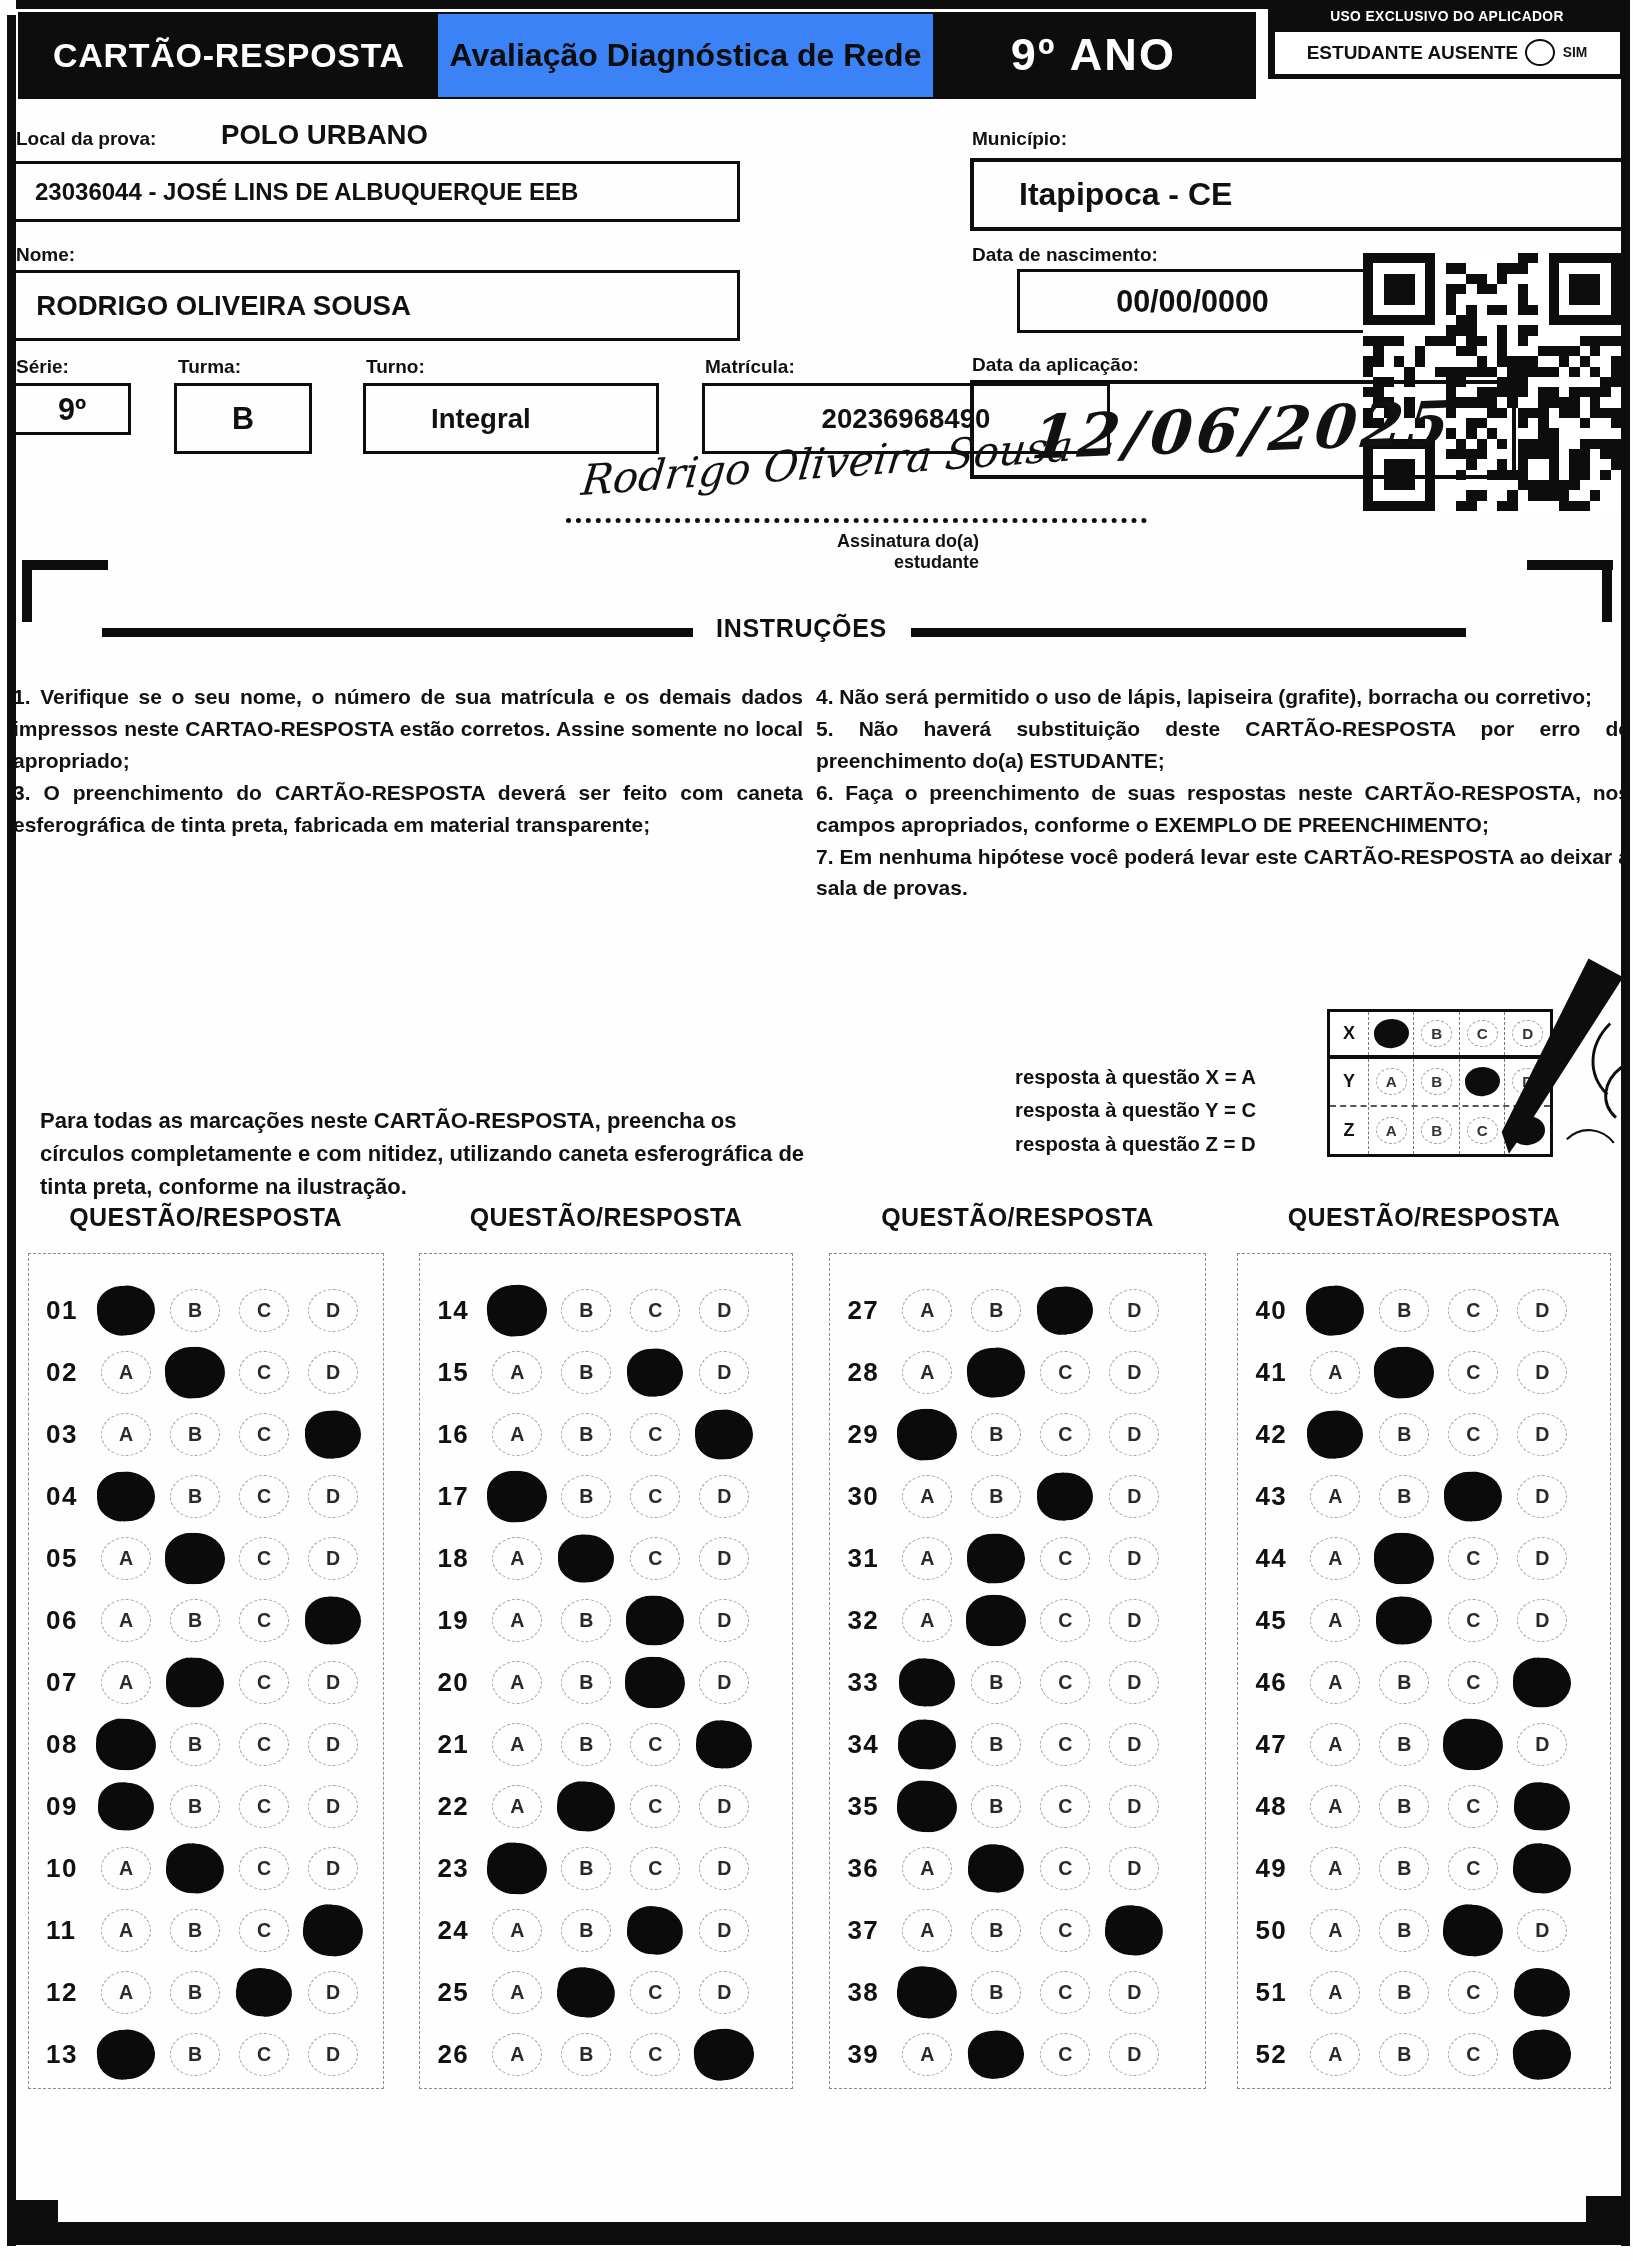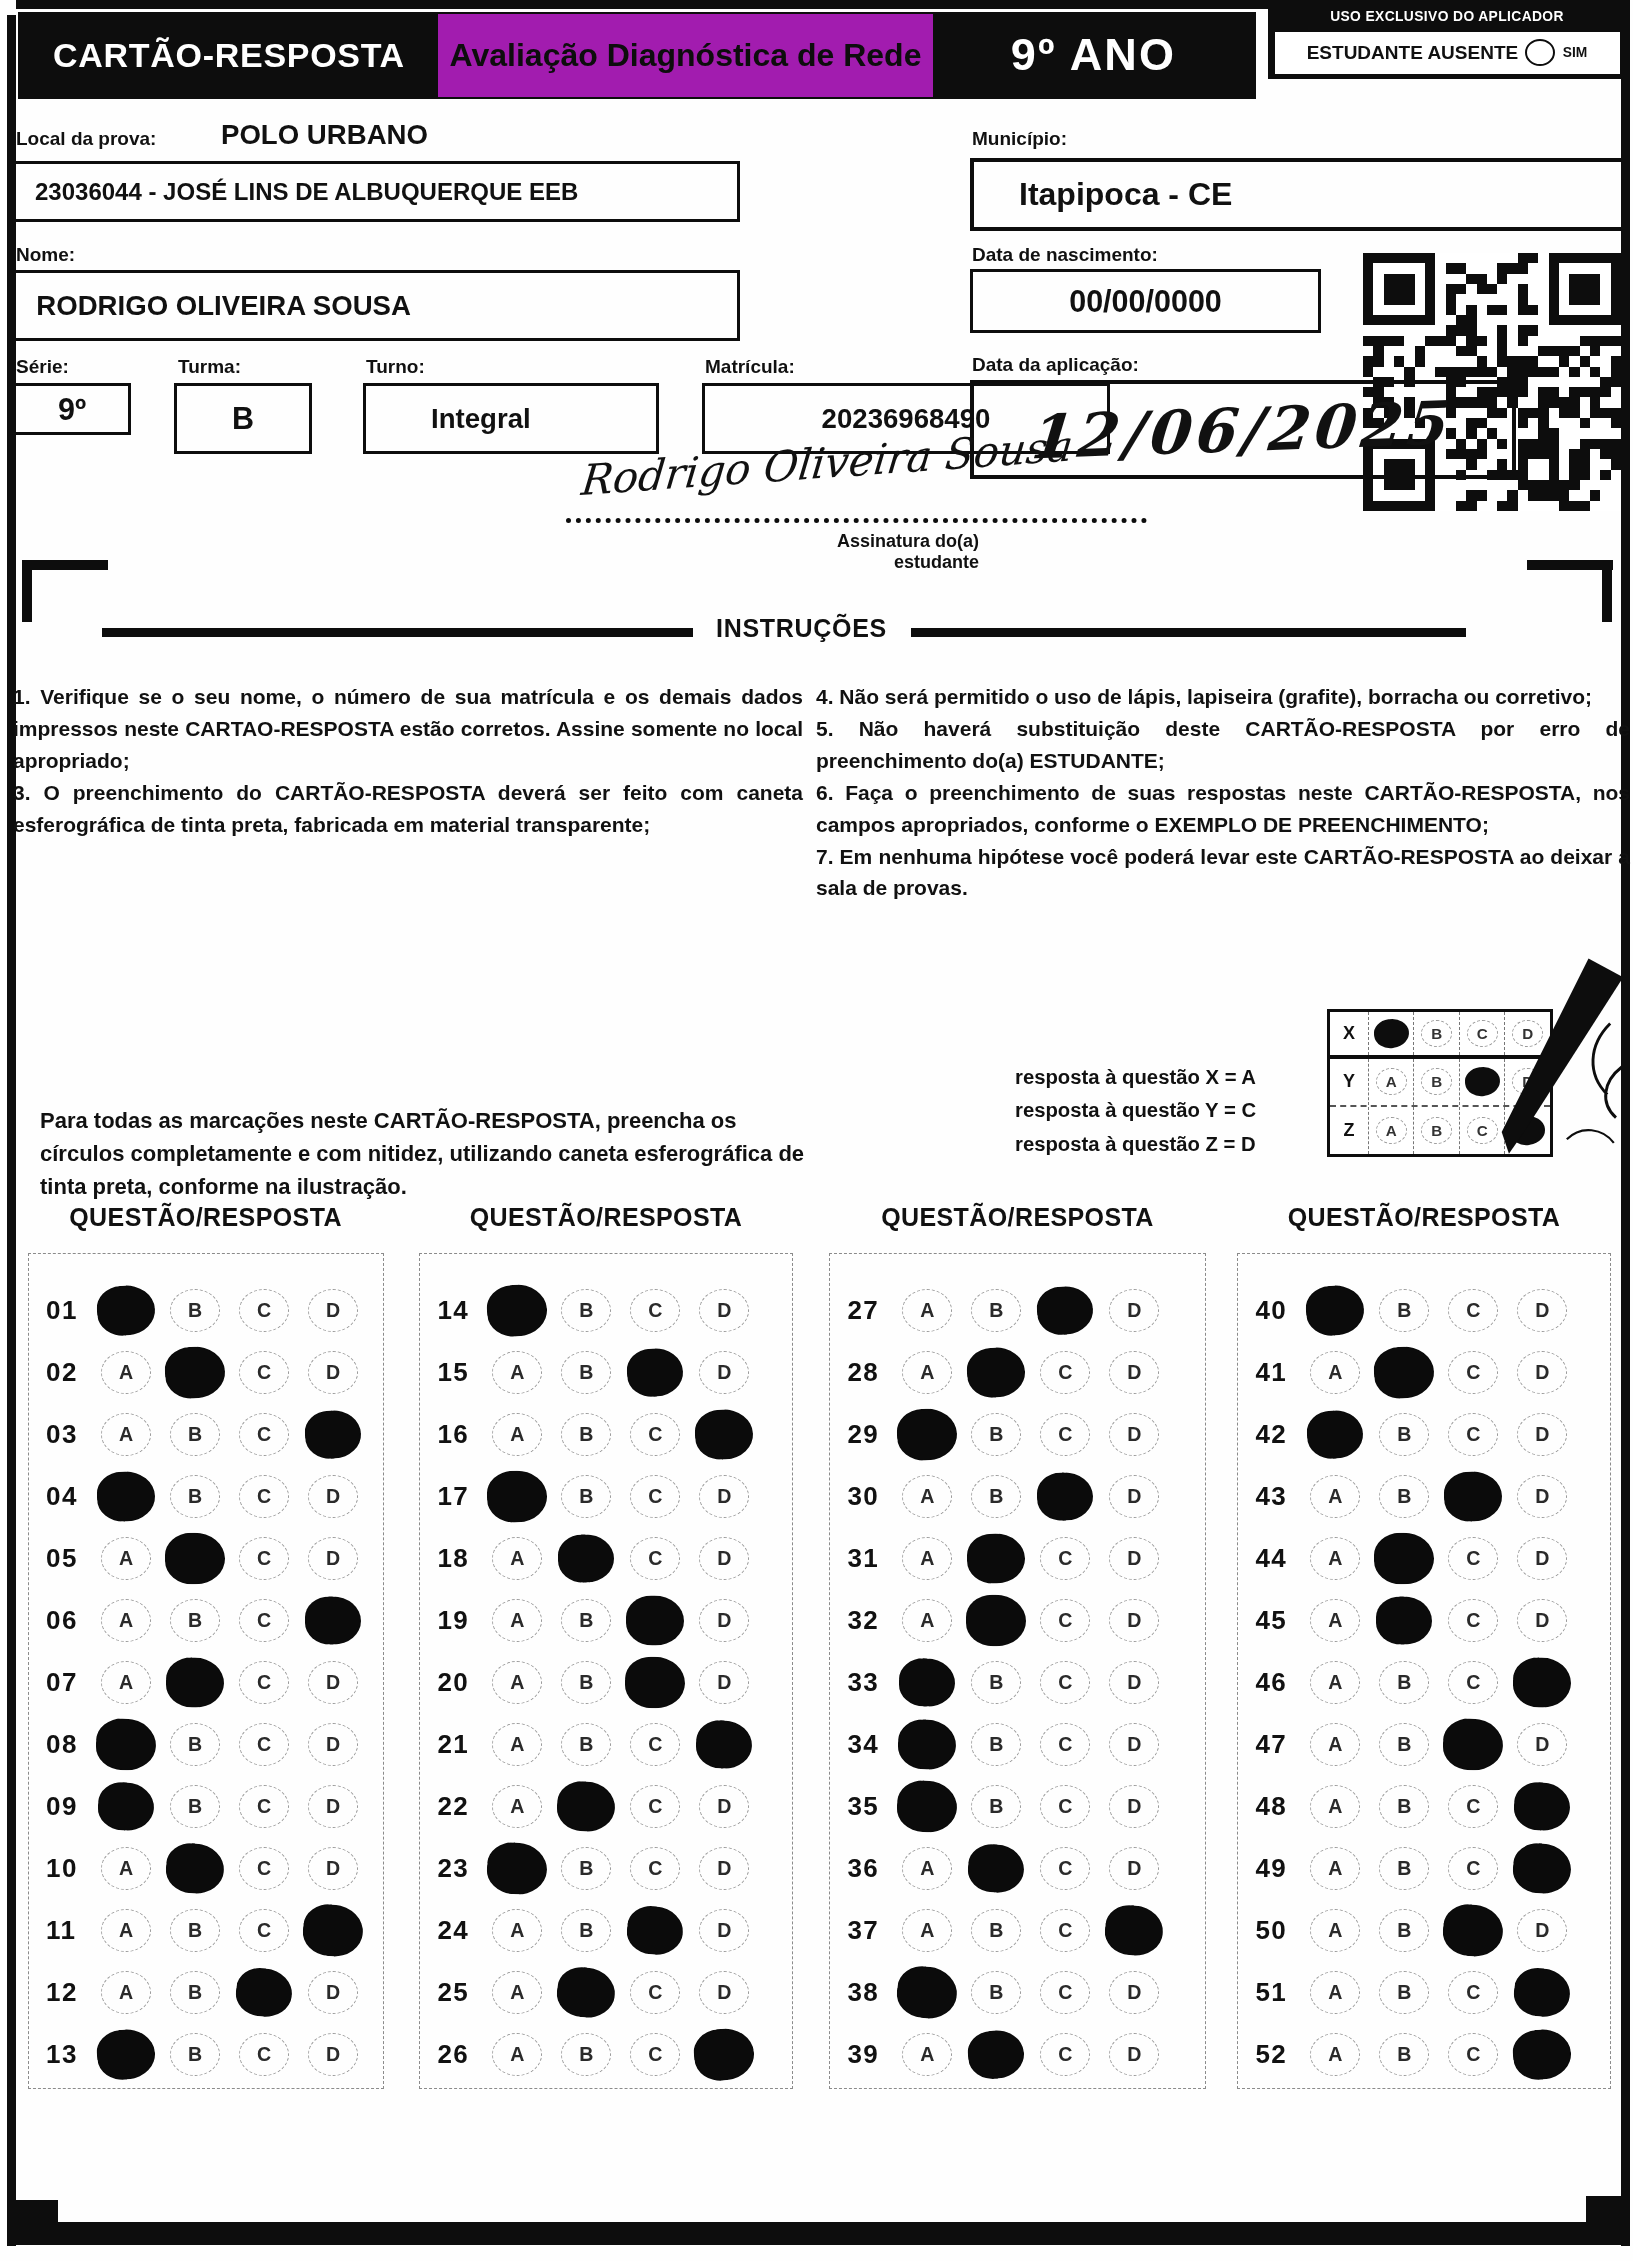--- a/index.html
+++ b/index.html
@@ -4,21 +4,21 @@
 <style>
   html,body{margin:0;padding:0;background:#d9d9d9;}
   .page{position:relative;width:1634px;height:2261px;background:#fefefe;
         font-family:"Liberation Sans",sans-serif;color:#111;overflow:hidden;}
   .abs{position:absolute;box-sizing:border-box;}
   .bar{background:#0d0d0d;}
   
   .header-strip{left:18px;top:11.6px;width:1238px;height:87px;display:flex;border:2.9px solid #0d0d0d;}
   .hs-seg{display:flex;align-items:center;justify-content:center;font-weight:bold;}
   .hs-black{background:#0d0d0d;color:#fff;}
-  .hs-white{background:#a21caf;color:#0d0d0d;}
+  .hs-white{background:#3b82f6;color:#0d0d0d;}
   .hs1{flex:0 0 418px;font-size:34px;letter-spacing:0.7px;}
   .hs2{flex:0 0 495px;font-size:32px;}
   .hs3{flex:1;font-size:45px;letter-spacing:2.2px;}
   .uso-box{left:1268px;top:5.8px;width:358px;height:73px;background:#0d0d0d;}
   .uso-title{position:absolute;left:0;top:3.6px;width:100%;text-align:center;color:#fff;
              font-size:13.8px;font-weight:bold;letter-spacing:0.4px;}
   .uso-inner{position:absolute;left:6.5px;right:6.5px;top:26px;bottom:5.1px;background:#fff;
              display:flex;align-items:center;justify-content:center;gap:7.3px;}
   .uso-label{font-size:19px;font-weight:bold;}
   .absent-circle{width:26px;height:23px;border:2.2px solid #0d0d0d;border-radius:50%;display:inline-block;}
@@ -98,21 +98,21 @@
   <div class="abs fbox" style="left:970px;top:158px;width:659px;height:73px;padding-left:45px;font-size:32px;border-width:4.4px;">
     <span>Itapipoca - CE</span>
   </div>
 
   <div class="abs lbl" style="left:16px;top:244px;">Nome:</div>
   <div class="abs fbox" style="left:13px;top:270px;width:727px;height:71px;padding-left:20.3px;font-size:27.6px;">
     <span>RODRIGO OLIVEIRA SOUSA</span>
   </div>
 
   <div class="abs lbl" style="left:972px;top:244px;">Data de nascimento:</div>
-  <div class="abs fbox center" style="left:970px;top:269px;width:351px;height:64px;font-size:30.5px;">
+  <div class="abs fbox center" style="left:1017px;top:269px;width:351px;height:64px;font-size:30.5px;">
     <span>00/00/0000</span>
   </div>
 
   <svg class="abs qr" style="left:1363px;top:253px;" width="258" height="258" viewBox="0 0 25 25" id="qr-svg" shape-rendering="crispEdges">
       <rect x="0" y="0" width="25" height="25" fill="#ffffff"></rect>
       <rect x="15" y="0" width="1" height="1" fill="#0d0d0d"></rect>
       <rect x="16" y="0" width="1" height="1" fill="#0d0d0d"></rect>
       <rect x="8" y="1" width="1" height="1" fill="#0d0d0d"></rect>
       <rect x="9" y="1" width="1" height="1" fill="#0d0d0d"></rect>
       <rect x="13" y="1" width="1" height="1" fill="#0d0d0d"></rect>

